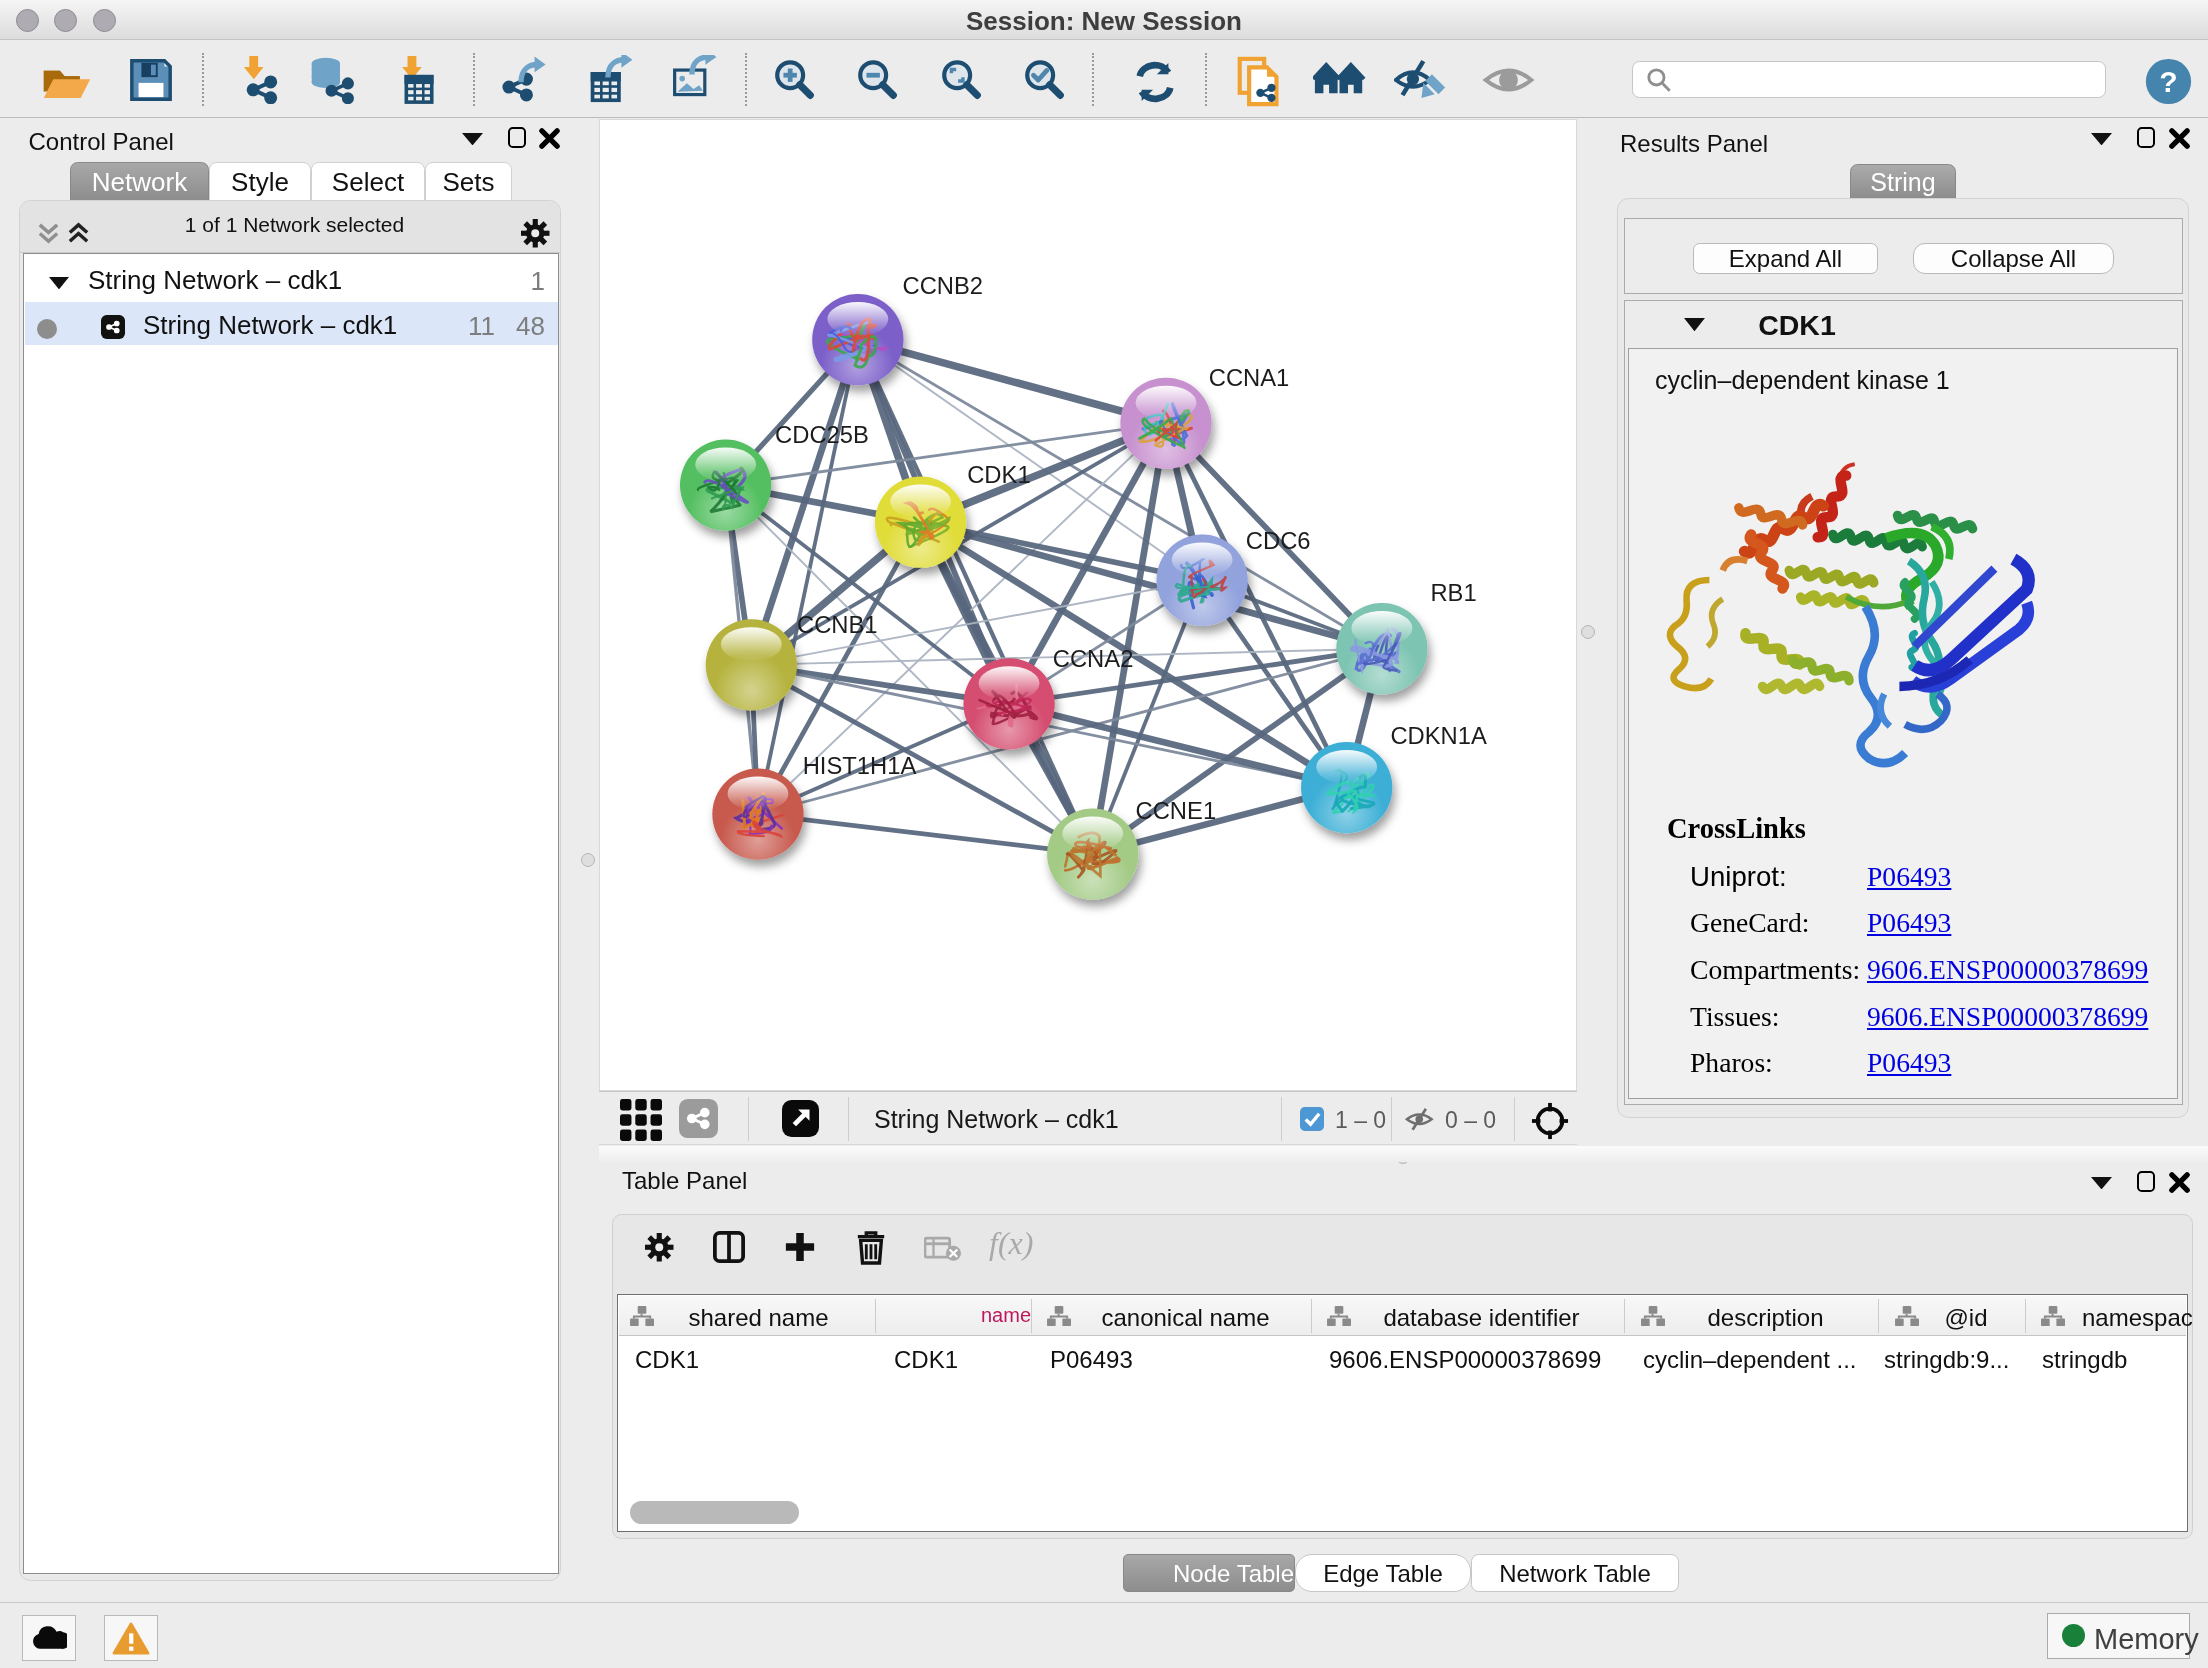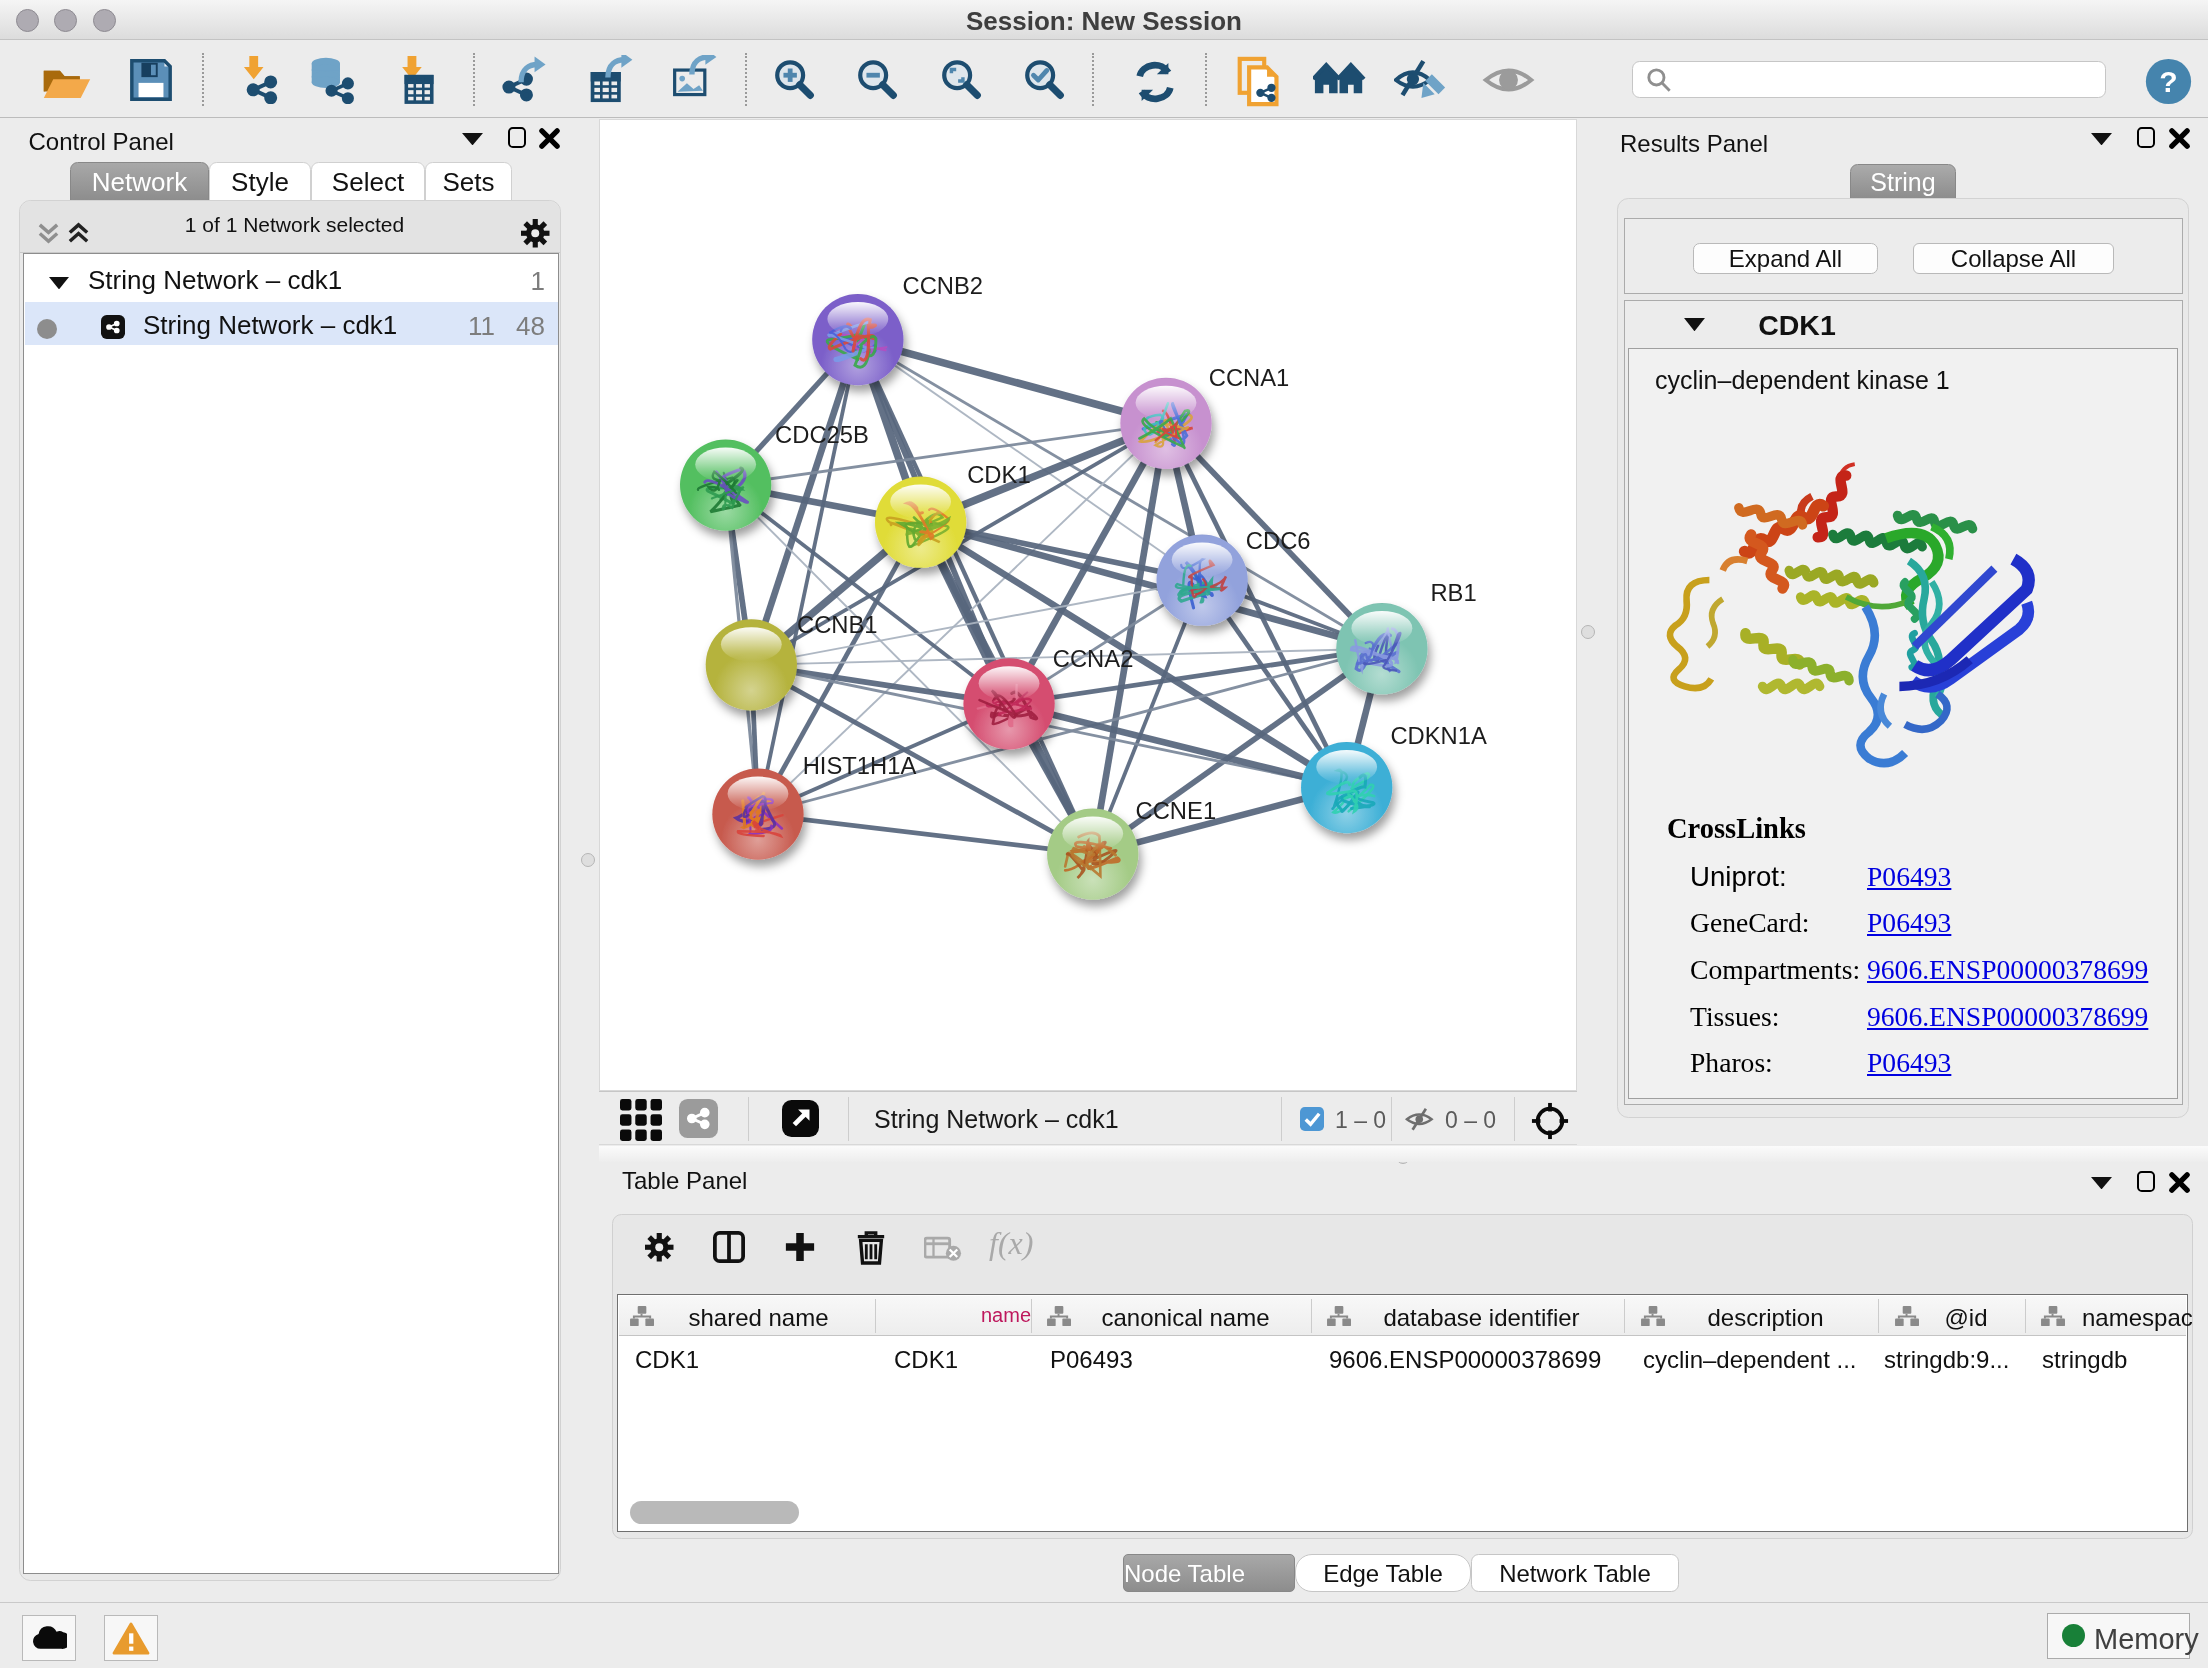--- a/index.html
+++ b/index.html
@@ -591,21 +591,21 @@
 <svg style="position:absolute;left:2169px;top:128px" width="21" height="21" viewBox="0 0 22 22">
     <g stroke="#000" stroke-width="5.5" stroke-linecap="round">
       <line x1="3" y1="3" x2="19" y2="19"></line>
       <line x1="19" y1="3" x2="3" y2="19"></line>
     </g>
   </svg>
 <div class="abs" style="left:1850px;top:164px;width:106px;height:35px;background:linear-gradient(#ababab,#8d8d8d);border:1px solid #888;border-radius:7.6px 7.6px 0 0;text-align:center;line-height:35px;font-size:25px;color:#fff">String</div>
 <div class="abs" style="left:1617px;top:198px;width:572px;height:920px;background:#e9e9e9;border:1px solid #d2d2d2;border-radius:11.4px"></div>
 <div class="abs" style="left:1624px;top:218px;width:559px;height:76px;background:#ececec;border:1px solid #ababab"></div>
 <div class="abs" style="left:1693px;top:243px;width:185px;height:31px;background:#fdfdfd;border:1px solid #b9b9b9;border-radius:6.7px;text-align:center;line-height:29.5px;font-size:24px;color:#111">Expand All</div>
-<div class="abs" style="left:1913px;top:243px;width:201px;height:31px;background:#fdfdfd;border:1px solid #b9b9b9;border-radius:6px;text-align:center;line-height:29.5px;font-size:24px;color:#111">Collapse All</div>
+<div class="abs" style="left:1913px;top:243px;width:201px;height:31px;background:#fdfdfd;border:1px solid #b9b9b9;border-radius:12px;text-align:center;line-height:29.5px;font-size:24px;color:#111">Collapse All</div>
 <div class="abs" style="left:1624px;top:300px;width:559px;height:805px;background:#ececec;border:1px solid #ababab"></div>
 <svg style="position:absolute;left:1684px;top:318px" width="21" height="13.3" viewBox="0 0 22 14">
     <path d="M0,0 H22 L11.0,14 z" fill="#111"></path>
   </svg>
 <div class="abs" style="left:1702px;top:309px;width:190px;font-size:28.5px;font-weight:bold;color:#111;text-align:center">CDK1</div>
 <div class="abs" style="left:1628px;top:348px;width:550px;height:751px;background:#f1f1f1;border:1px solid #9f9f9f"></div>
 <div class="abs" style="left:1655px;top:366px;font-size:25px;color:#111">cyclin–dependent kinase 1</div>
 <svg style="position:absolute;left:1660px;top:447px" width="380" height="323" viewBox="0 0 400 340">
     <path d="M205,18 q-14,2 -16,16" fill="none" stroke="#d03024" stroke-width="4"></path>
     <path d="M196,30 C181,30 201,52 186,52 C171,51 191,74 176,74 C160,73 181,96 166,95" fill="none" stroke="#c42418" stroke-width="11" stroke-linecap="round"></path>
@@ -757,21 +757,21 @@
   </svg>
 <div class="abs" style="left:2082px;top:1304px;font-size:24px;color:#111">namespac</div>
 <div class="abs" style="left:635px;top:1346px;font-size:24px;color:#111">CDK1</div>
 <div class="abs" style="left:894px;top:1346px;font-size:24px;color:#111">CDK1</div>
 <div class="abs" style="left:1050px;top:1346px;font-size:24px;color:#111">P06493</div>
 <div class="abs" style="left:1329px;top:1346px;font-size:24px;color:#111">9606.ENSP00000378699</div>
 <div class="abs" style="left:1643px;top:1346px;font-size:24px;color:#111">cyclin–dependent ...</div>
 <div class="abs" style="left:1884px;top:1346px;font-size:24px;color:#111">stringdb:9...</div>
 <div class="abs" style="left:2042px;top:1346px;font-size:24px;color:#111">stringdb</div>
 <div class="abs" style="left:630px;top:1501px;width:169px;height:23px;background:#b9b9b9;border-radius:11.4px"></div>
-<div class="abs" style="left:1123px;top:1554px;width:172px;height:38px;background:linear-gradient(#a8a8a8,#8d8d8d);color:#fff;border:1px solid #888;border-radius:5px;text-align:left;line-height:38px;font-size:24px">Node Table</div>
+<div class="abs" style="left:1123px;top:1554px;width:172px;height:38px;background:linear-gradient(#a8a8a8,#8d8d8d);color:#fff;border:1px solid #888;border-radius:5px;text-align:right;line-height:38px;font-size:24px">Node Table</div>
 <div class="abs" style="left:1295px;top:1554px;width:176px;height:38px;background:#fff;color:#111;border:1px solid #c6c6c6;border-radius:17px;text-align:center;line-height:38px;font-size:24px">Edge Table</div>
 <div class="abs" style="left:1471px;top:1554px;width:208px;height:38px;background:#fff;color:#111;border:1px solid #c6c6c6;border-radius:7.6px;text-align:center;line-height:38px;font-size:24px">Network Table</div>
 <div class="abs" style="left:0;top:1602px;width:2208px;height:67px;background:#ececec;border-top:1.9px solid #c9c9c9"></div>
 <div class="abs" style="left:22px;top:1615px;width:54px;height:46px;background:#f7f7f7;border:1.9px solid #b9b9b9"></div>
 <svg class="abs" style="left:31px;top:1624px" width="36" height="27" viewBox="0 0 38 28">
     <path d="M10,26 a8,8 0 0 1 -2,-15.7 a10,10 0 0 1 19,-2.3 a7,7 0 0 1 7,0.5 a6.5,6.5 0 0 1 -2,17.5 z" fill="#0a0a0a"></path>
   </svg>
 <div class="abs" style="left:104px;top:1615px;width:54px;height:46px;background:#f7f7f7;border:1.9px solid #b9b9b9"></div>
 <svg class="abs" style="left:112px;top:1622px" width="38" height="34" viewBox="0 0 40 36">
     <path d="M20,2 L38,33 H2 z" fill="#e89b2e" stroke="#e89b2e" stroke-width="3" stroke-linejoin="round"></path>

